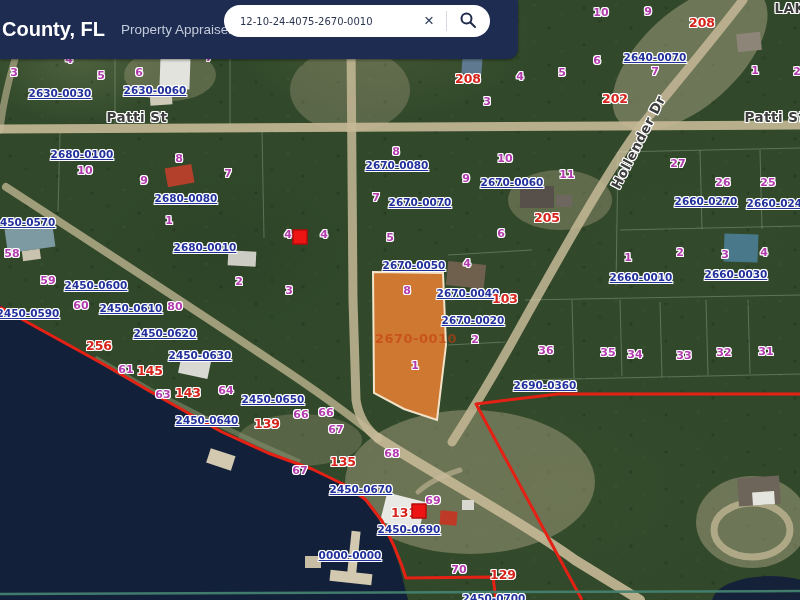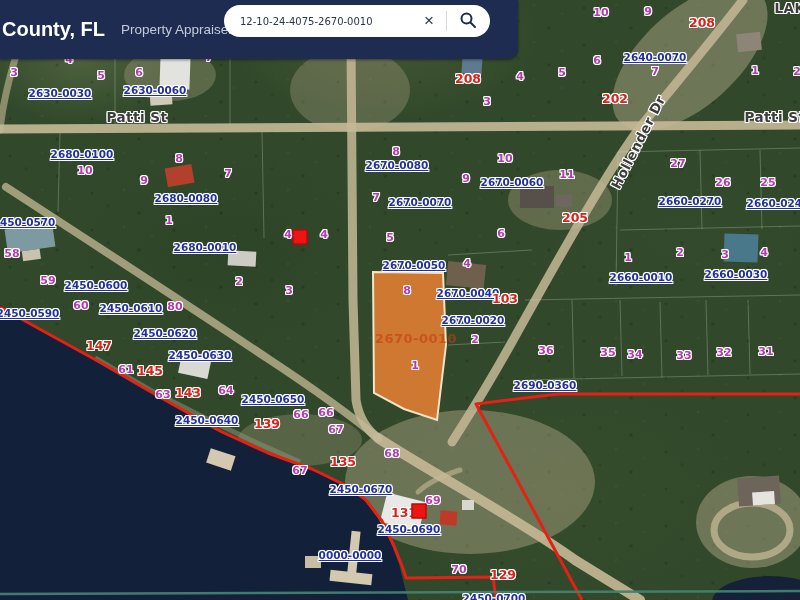--- a/index.html
+++ b/index.html
@@ -176,21 +176,21 @@
         <div class="lbl lbl-parcel" style="left: 409px; top: 529px;">2450-0690</div>
         <div class="lbl lbl-parcel" style="left: 350px; top: 555px;">0000-0000</div>
         <div class="lbl lbl-parcel" style="left: 494px; top: 598px;">2450-0700</div>
         <div class="lbl lbl-parcel" style="left: 397px; top: 165px;">2670-0080</div>
         <div class="lbl lbl-parcel" style="left: 512px; top: 182px;">2670-0060</div>
         <div class="lbl lbl-parcel" style="left: 420px; top: 202px;">2670-0070</div>
         <div class="lbl lbl-parcel" style="left: 414px; top: 265px;">2670-0050</div>
         <div class="lbl lbl-parcel" style="left: 468px; top: 293px;">2670-0040</div>
         <div class="lbl lbl-parcel" style="left: 473px; top: 320px;">2670-0020</div>
         <div class="lbl lbl-parcel" style="left: 655px; top: 57px;">2640-0070</div>
-        <div class="lbl lbl-parcel" style="left: 678px; top: 201px; padding-left: 24px;">2660-0270</div>
+        <div class="lbl lbl-parcel" style="left: 694px; top: 201px; padding-left: 24px;">2660-0270</div>
         <div class="lbl lbl-parcel" style="left: 778px; top: 203px;">2660-0240</div>
         <div class="lbl lbl-parcel" style="left: 641px; top: 277px;">2660-0010</div>
         <div class="lbl lbl-parcel" style="left: 736px; top: 274px;">2660-0030</div>
         <div class="lbl lbl-parcel" style="left: 545px; top: 385px;">2690-0360</div>
         <div class="lbl lbl-lot" style="left: 14px; top: 72px;">3</div>
         <div class="lbl lbl-lot" style="left: 69px; top: 59px;">4</div>
         <div class="lbl lbl-lot" style="left: 101px; top: 75px;">5</div>
         <div class="lbl lbl-lot" style="left: 139px; top: 72px;">6</div>
         <div class="lbl lbl-lot" style="left: 209px; top: 57px;">7</div>
         <div class="lbl lbl-lot" style="left: 179px; top: 158px;">8</div>
@@ -245,23 +245,23 @@
         <div class="lbl lbl-lot" style="left: 764px; top: 252px;">4</div>
         <div class="lbl lbl-lot" style="left: 546px; top: 350px;">36</div>
         <div class="lbl lbl-lot" style="left: 608px; top: 352px;">35</div>
         <div class="lbl lbl-lot" style="left: 635px; top: 354px;">34</div>
         <div class="lbl lbl-lot" style="left: 684px; top: 355px;">33</div>
         <div class="lbl lbl-lot" style="left: 724px; top: 352px;">32</div>
         <div class="lbl lbl-lot" style="left: 766px; top: 351px;">31</div>
         <div class="lbl lbl-addr" style="left: 468px; top: 78px;">208</div>
         <div class="lbl lbl-addr" style="left: 702px; top: 22px;">208</div>
         <div class="lbl lbl-addr" style="left: 615px; top: 98px;">202</div>
-        <div class="lbl lbl-addr" style="left: 547px; top: 217px; margin-left: 28px;">205</div>
+        <div class="lbl lbl-addr" style="left: 547px; top: 217px;">205</div>
         <div class="lbl lbl-addr" style="left: 505px; top: 298px;">103</div>
-        <div class="lbl lbl-addr" style="left: 99px; top: 345px;">147</div>
+        <div class="lbl lbl-addr" style="left: 99px; top: 345px;">256</div>
         <div class="lbl lbl-addr" style="left: 150px; top: 370px;">145</div>
         <div class="lbl lbl-addr" style="left: 188px; top: 392px;">143</div>
         <div class="lbl lbl-addr" style="left: 267px; top: 423px;">139</div>
         <div class="lbl lbl-addr" style="left: 343px; top: 461px;">135</div>
         <div class="lbl lbl-addr" style="left: 404px; top: 512px;">131</div>
         <div class="lbl lbl-addr" style="left: 503px; top: 574px;">129</div>
         <div class="lbl lbl-street" style="left: 137px; top: 117px;">Patti St</div>
         <div class="lbl lbl-street" style="left: 775px; top: 117px;">Patti St</div>
         <div class="lbl lbl-street" style="left: 638px; top: 142px; transform: translate(-50%, -50%) rotate(-63deg);">Hollender Dr</div>
         <div class="lbl lbl-street" style="left: 790px; top: 8px;">LAK</div>

